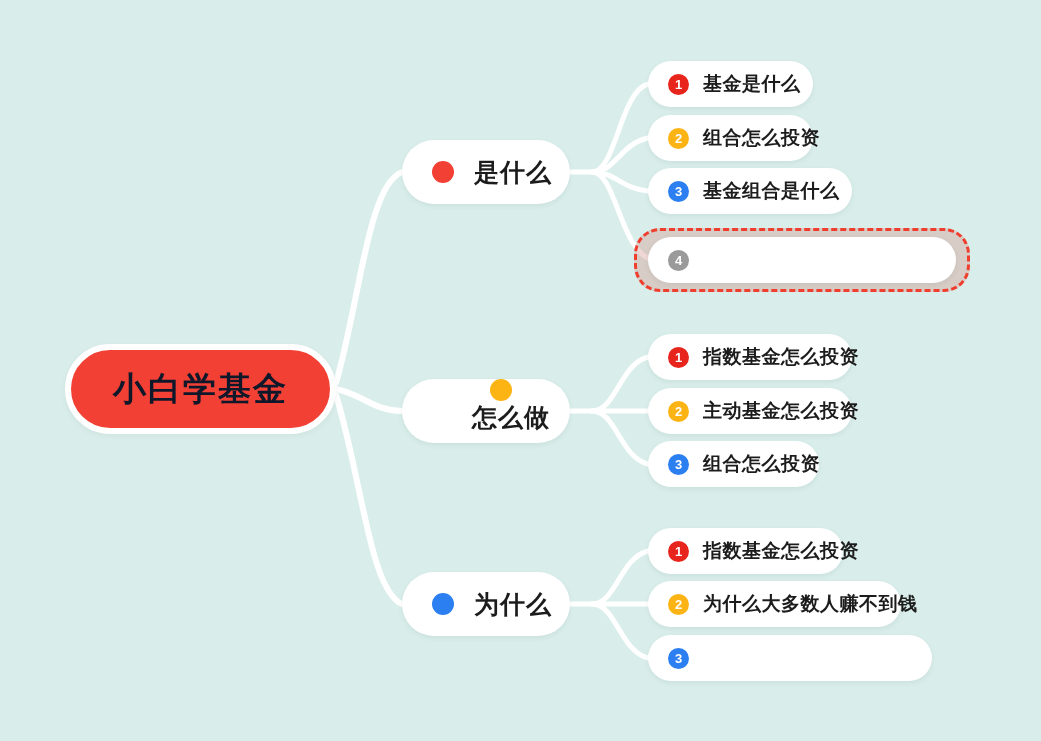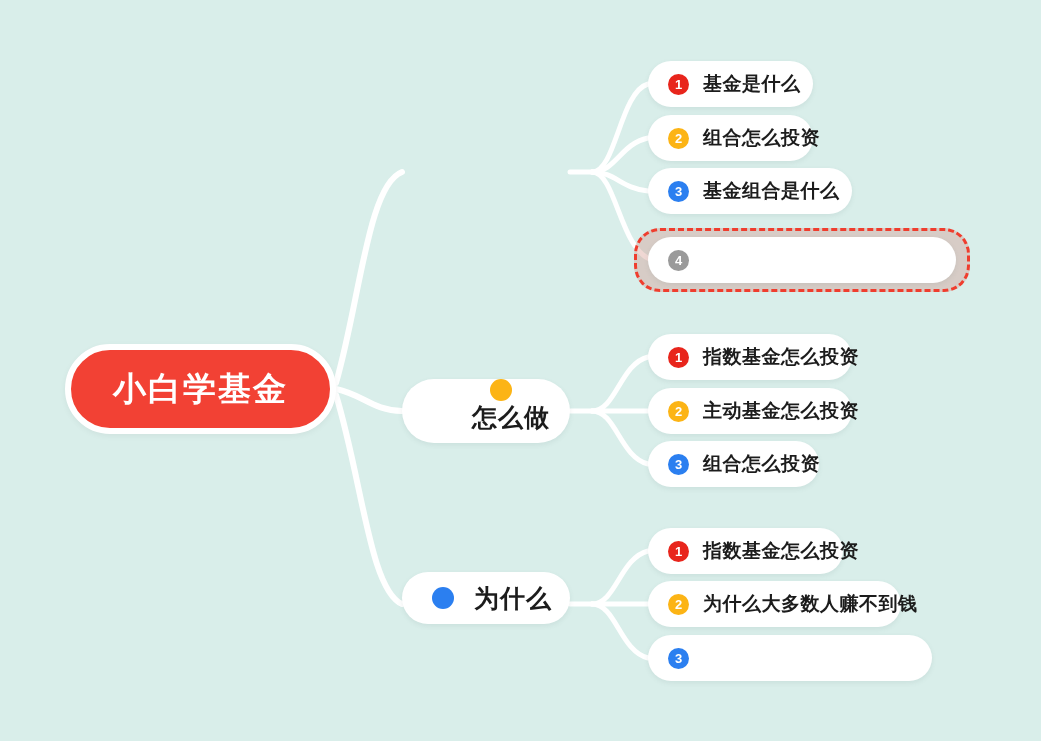--- a/index.html
+++ b/index.html
@@ -35,21 +35,21 @@
   }
   
   .root-node {
     background: #f24134;
     border: 6px solid #ffffff;
     border-radius: 46px;
     justify-content: center;
     box-shadow: 0 2px 6px rgba(0,0,0,0.05);
   }
   .root-label {
-    color: #ffffff;
+    color: #0f172a;
     font-size: 33px;
     font-weight: bold;
     letter-spacing: 2px;
     white-space: nowrap;
   }
   
   .branch-node {
     background: #ffffff;
     border-radius: 36px;
     padding-left: 30px;
@@ -138,20 +138,24 @@
       <path d="M592 604 C 616 604, 620 558, 648 551"></path>
       <path d="M592 604 C 620 604, 624 604, 648 604"></path>
       <path d="M592 604 C 616 604, 620 651, 648 658"></path>
     </g>
   </svg>
 
   <div class="node root-node" style="left:65px; top:344px; width:271px; height:90px;">
     <span class="root-label">小白学基金</span>
   </div>
 
+  <div class="node branch-node" style="left:402px; top:140px; width:168px; height:64px;">
+    <span class="branch-dot" style="background:#f24134;"></span>
+    <span class="branch-label">是什么</span>
+  </div>
 
   <div class="node leaf-node" style="left:648px; top:61px; width:165px; height:46px;">
     <span class="leaf-badge" style="background:#e8251c;">1</span>
     <span class="leaf-label">基金是什么</span>
   </div>
 
   <div class="node leaf-node" style="left:648px; top:115px; width:165px; height:46px;">
     <span class="leaf-badge" style="background:#fcb415;">2</span>
     <span class="leaf-label">组合怎么投资</span>
   </div>
@@ -179,21 +183,21 @@
   <div class="node leaf-node" style="left:648px; top:388px; width:204px; height:46px;">
     <span class="leaf-badge" style="background:#fcb415;">2</span>
     <span class="leaf-label">主动基金怎么投资</span>
   </div>
 
   <div class="node leaf-node" style="left:648px; top:441px; width:171px; height:46px;">
     <span class="leaf-badge" style="background:#2b7ff0;">3</span>
     <span class="leaf-label">组合怎么投资</span>
   </div>
 
-  <div class="node branch-node" style="left:402px; top:572px; width:168px; height:52px;">
+  <div class="node branch-node" style="left:402px; top:572px; width:168px; height:64px;">
     <span class="branch-dot" style="background:#2b7ff0;"></span>
     <span class="branch-label">为什么</span>
   </div>
 
   <div class="node leaf-node" style="left:648px; top:528px; width:195px; height:46px;">
     <span class="leaf-badge" style="background:#e8251c;">1</span>
     <span class="leaf-label">指数基金怎么投资</span>
   </div>
 
   <div class="node leaf-node" style="left:648px; top:581px; width:253px; height:46px;">

